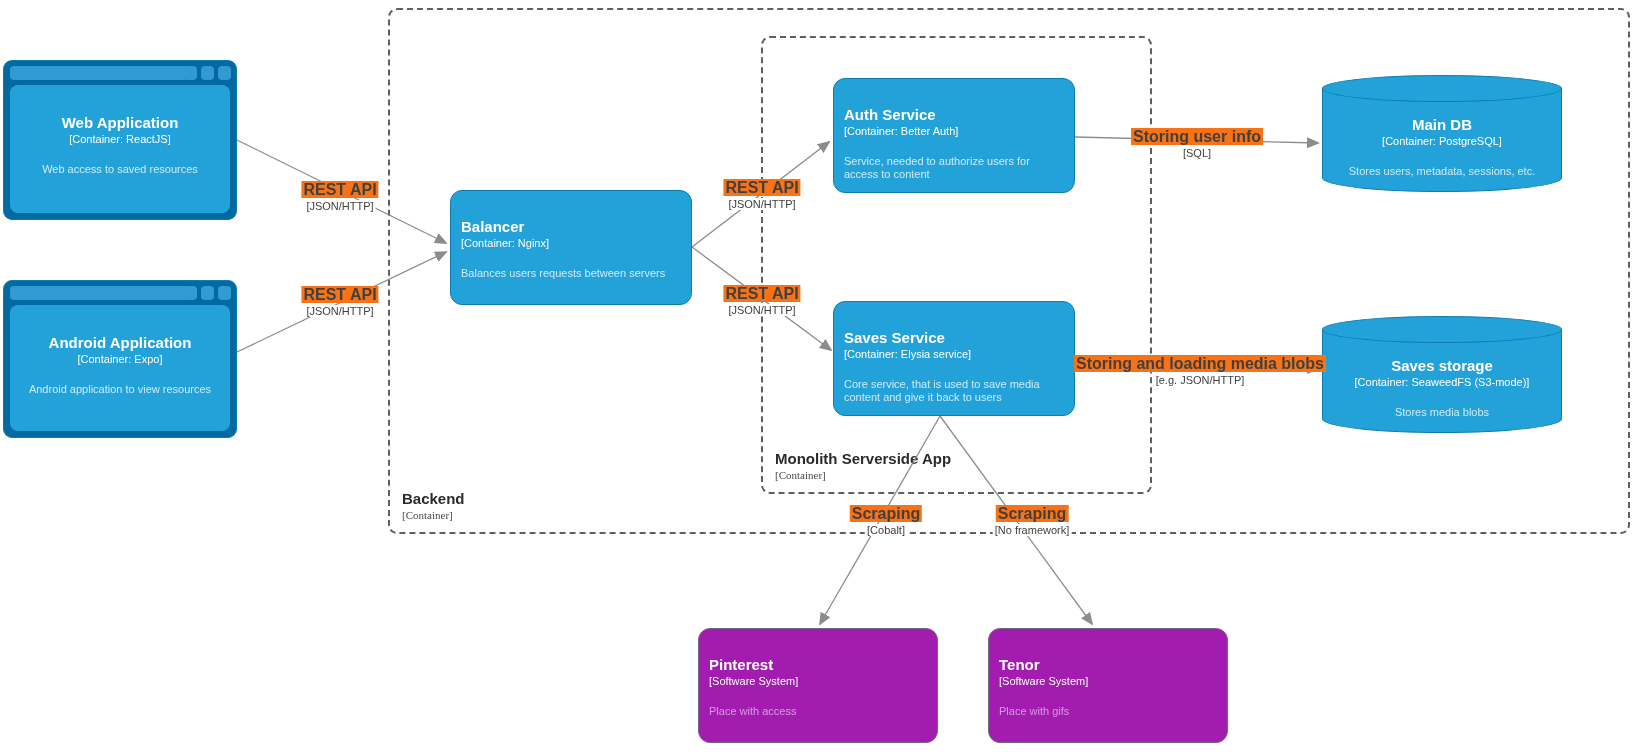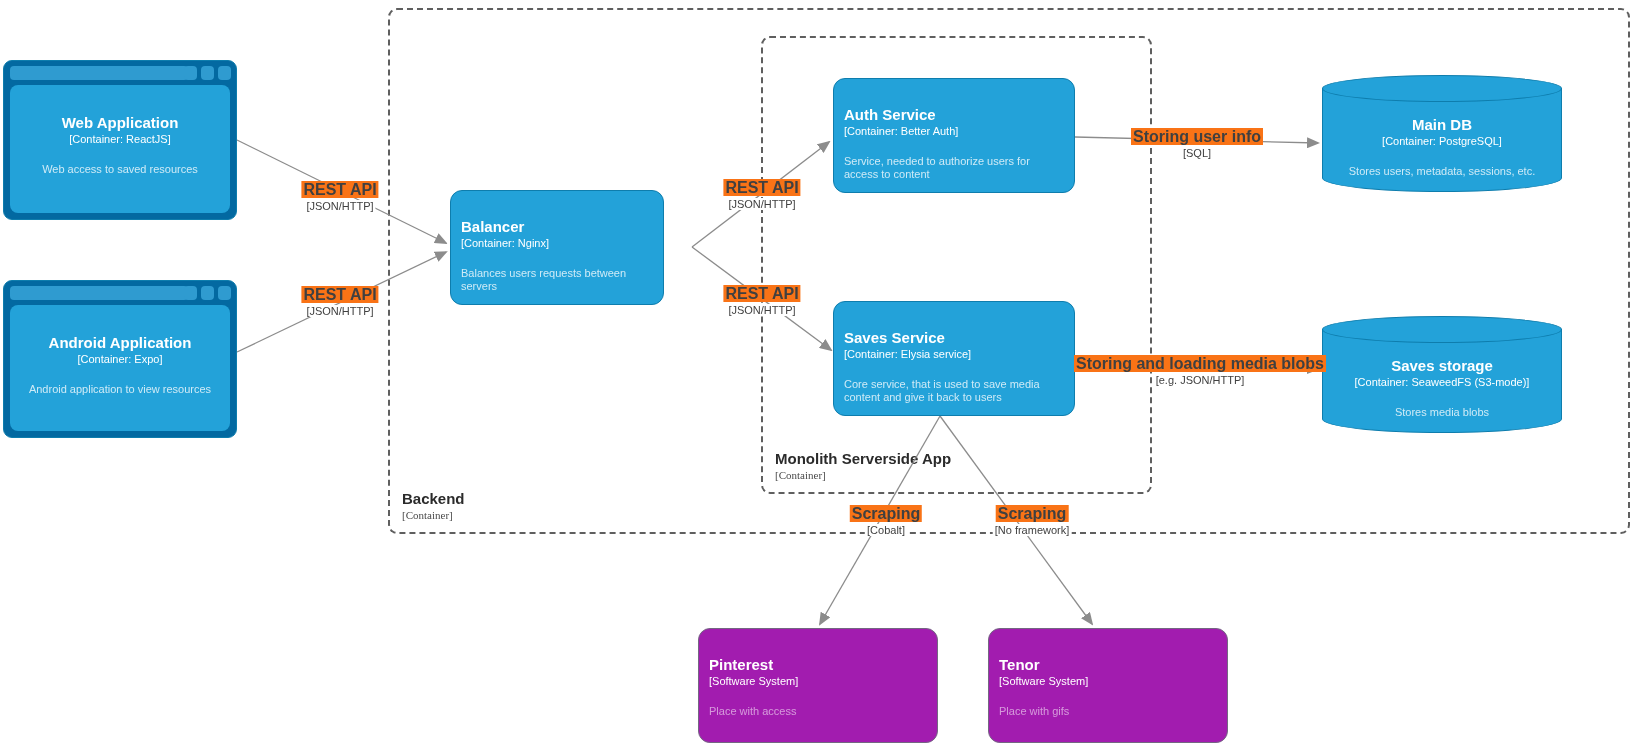--- a/index.html
+++ b/index.html
@@ -117,21 +117,21 @@
         <span class="wbtn"></span>
       </div>
     </div>
     <div class="browser-content">
       <div class="node-title">Android Application</div>
       <div class="node-meta">[Container: Expo]</div>
       <div class="node-desc">Android application to view resources</div>
     </div>
   </div>
 
-  <div class="node rect-node" style="left:450px;top:190px;width:214px;height:115px;">
+  <div class="node rect-node" style="left:450px;top:190px;width:242px;height:115px;">
     <div class="node-title">Balancer</div>
     <div class="node-meta">[Container: Nginx]</div>
     <div class="node-desc">Balances users requests between servers</div>
   </div>
 
   <div class="node rect-node" style="left:833px;top:78px;width:242px;height:115px;">
     <div class="node-title">Auth Service</div>
     <div class="node-meta">[Container: Better Auth]</div>
     <div class="node-desc">Service, needed to authorize users for access to content</div>
   </div>

